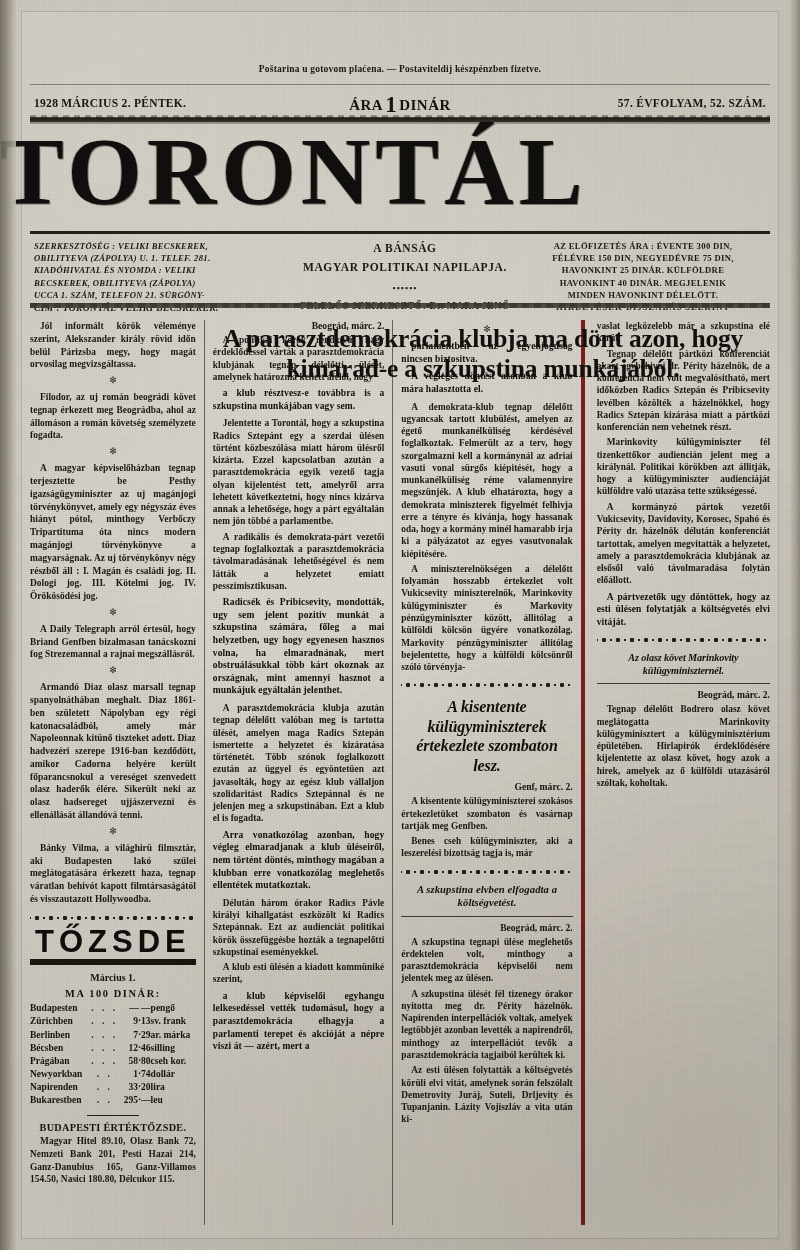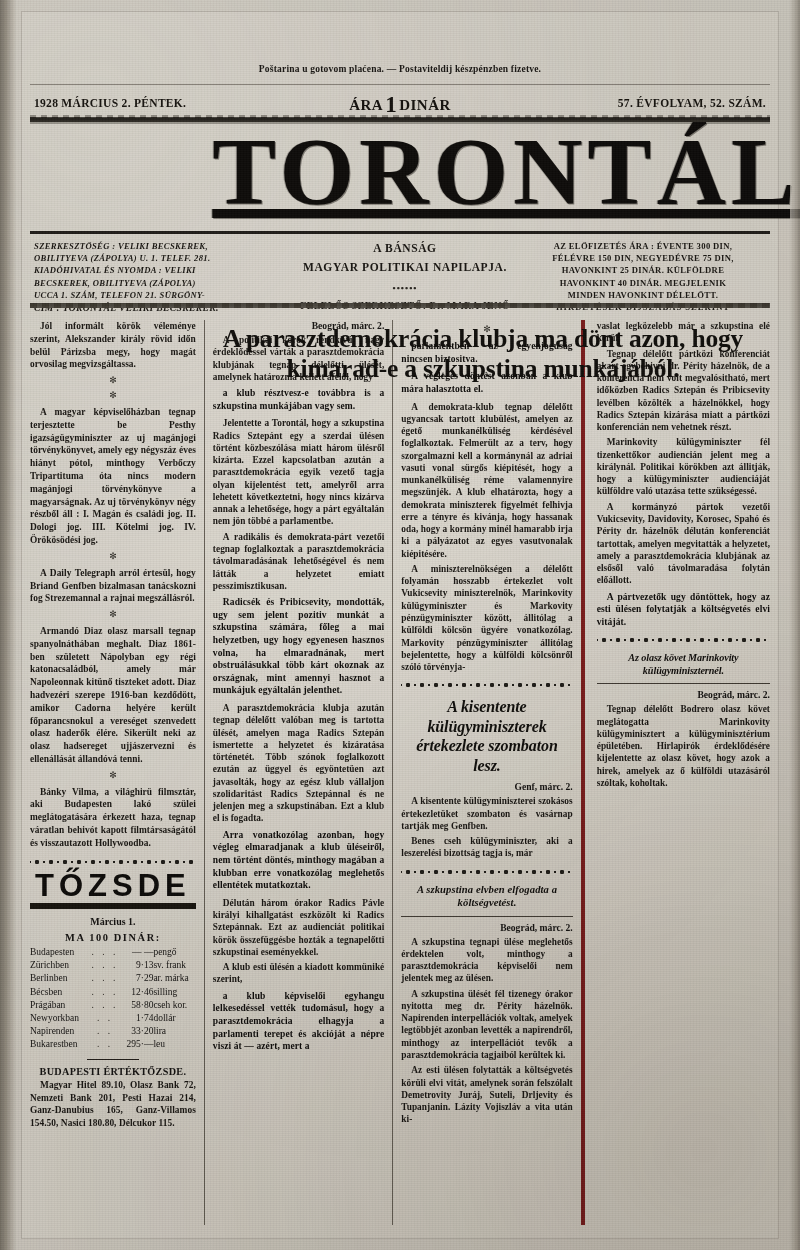--- a/index.html
+++ b/index.html
@@ -136,29 +136,28 @@
   .rule-heavy::after{
     content:"";
     position:absolute; left:0; right:0; top:-2px; height:3px;
     background: repeating-linear-gradient(90deg, rgba(60,55,48,.45) 0 6px, rgba(200,195,185,.25) 6px 11px);
   }
 
   .masthead {
     position: absolute;
     left: 0; top: 124px;
     width: 800px;
-    text-align: right;
+    text-align: left;
     font-family: "Liberation Serif", serif;
     font-weight: 700;
     font-size: 96px;
     letter-spacing: 5px;
     color: #0e0c0a;
     line-height: 1;
     text-shadow: 1px 1px 0 rgba(40,36,30,.5), -1px 0 0 rgba(30,28,24,.3);
-    text-decoration: underline;
   }
   .rule-heavy2 {
     position: absolute;
     left: 30px; top: 231px; width: 740px; height: 3px;
     background: #211e1a;
   }
 
   
   .imprint {
     position: absolute;
@@ -314,21 +313,21 @@
     text-align: center;
     font-size: 10.4px;
     font-weight: 700;
     letter-spacing: 1.6px;
     margin-bottom: 4px;
   }
   table.rates {
     width: 100%;
     border-collapse: collapse;
     font-size: 9.5px;
-    font-weight: 400;
+    font-weight: 700;
   }
   table.rates td { padding: .6px 0; line-height: 1.26; white-space: nowrap; }
   td.city { text-align: left; }
   td.dots { text-align: center; letter-spacing: 3px; color: #2c2821; }
   td.val { text-align: right; padding-right: 4px; }
   td.cur { text-align: left; padding-left: 3px; }
 
   .bpe-title {
     text-align: center;
     font-size: 10.2px;
@@ -390,20 +389,21 @@
 
   <div class="rule-heavy3"></div>
 
   <div class="headline">A parasztdemokrácia klubja ma dönt azon, hogy kimarad-e a szkupstina munkájából.</div>
 
   <div class="cols">
 
     <div class="col c1">
       <p class="body-p">Jól informált körök véleménye szerint, Alekszander király rövid időn belül Párizsba megy, hogy magát orvosilag megvizsgáltassa.</p>
       <div class="star">✻</div>
+      <p class="body-p">Filodor, az uj román beográdi követ tegnap érkezett meg Beográdba, ahol az állomáson a román követség személyzete fogadta.</p>
       <div class="star">✻</div>
       <p class="body-p">A magyar képviselőházban tegnap terjesztette be Pesthy igazságügyminiszter az uj magánjogi törvénykönyvet, amely egy négyszáz éves hiányt pótol, minthogy Verbőczy Tripartituma óta nincs modern magánjogi törvénykönyve a magyarságnak. Az uj törvénykönyv négy részből áll : I. Magán és családi jog. II. Dologi jog. III. Kötelmi jog. IV. Örökösödési jog.</p>
       <div class="star">✻</div>
       <p class="body-p">A Daily Telegraph arról értesül, hogy Briand Genfben bizalmasan tanácskozni fog Strezemannal a rajnai megszállásról.</p>
       <div class="star">✻</div>
       <p class="body-p">Armandó Diaz olasz marsall tegnap spanyolnáthában meghalt. Diaz 1861-ben született Nápolyban egy régi katonacsaládból, amely már Napoleonnak kitünő tiszteket adott. Diaz hadvezéri szerepe 1916-ban kezdődött, amikor Cadorna helyére került főparancsnokul a vereséget szenvedett olasz haderők élére. Sikerült neki az olasz hadsereget ujjászervezni és ellenállását állandóvá tenni.</p>
       <div class="star">✻</div>
       <p class="body-p">Bánky Vilma, a világhirü filmsztár, aki Budapesten lakó szülei meglátogatására érkezett haza, tegnap váratlan behivót kapott filmtársaságától és visszautazott Hollywoodba.</p>
 
       <div class="dots-rule"></div>

